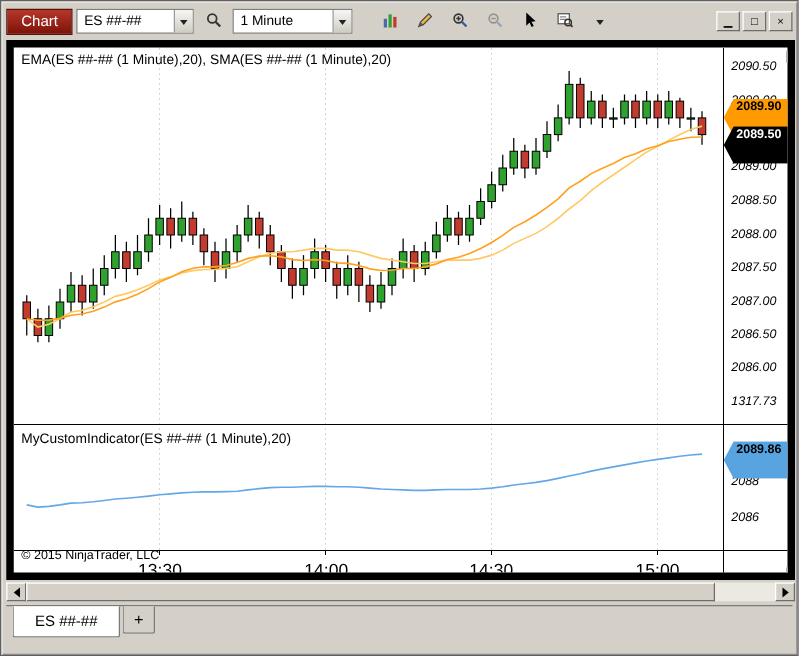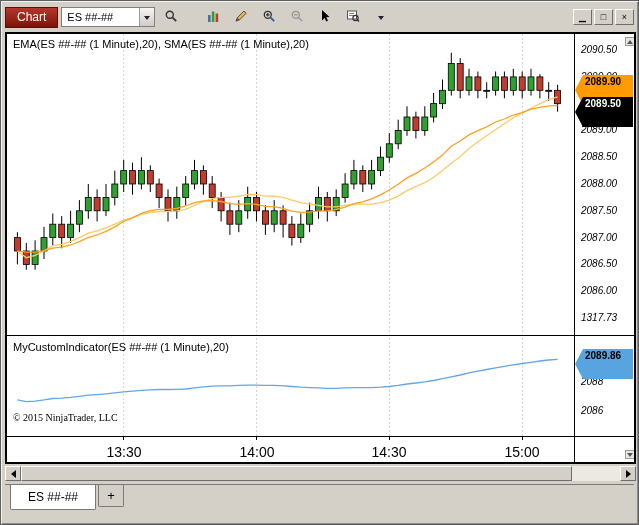--- a/index.html
+++ b/index.html
@@ -25,26 +25,26 @@
               display:flex; align-items:center; justify-content:center; }
   .tool-btn.disabled { opacity:.38; }
   .first-tool { margin-left:14px; }
   .win-group { margin-left:auto; display:flex; gap:2px; }
   .win-btn { width:19px; height:16px; background:#D4D0C8; border:1px solid;
              border-color:#fff #6d6d6d #6d6d6d #fff; font-size:9px; line-height:13px;
              text-align:center; color:#000; display:flex; align-items:center; justify-content:center; }
 
   
   .chart-frame { position:absolute; left:4px; top:31px; width:631px; height:432px;
-                 background:#fff; border:2px solid #000000; overflow:hidden; }
+                 background:#fff; border:6px solid #000000; overflow:hidden; }
   #chart-svg { display:block; width:629px; height:430px; }
   .panel-label { position:absolute; left:6px; font-size:11px; color:#000; white-space:nowrap; }
   .panel-label.main { top:4px; }
   .panel-label.sub { top:307px; }
-  .copyright { position:absolute; left:6px; top:378px; font-size:10px; color:#000;font-family:Liberation Serif, serif; }
+  .copyright { position:absolute; left:6px; top:401px; font-size:10px; color:#000; }
   .price-axis { position:absolute; left:569px; top:0; width:60px; height:430px; }
   .yt { position:absolute; left:5px; font-size:10px; height:12px; line-height:12px; color:#000;font-style:italic; }
   .time-axis { position:absolute; left:0; top:403px; width:567px; height:27px; }
   .tl { position:absolute; top:7px; width:36px; text-align:center; font-size:14px; color:#000; }
   .badge { position:absolute; left:568px; width:58px; height:30px; line-height:14px;
            font-size:10px; font-weight:bold; padding-left:10px;
            clip-path:polygon(0 50%, 8px 0, 100% 0, 100% 100%, 8px 100%); }
   .splitter { position:absolute; left:0; top:299px; width:629px; height:5px; cursor:row-resize; }
   .axis-btn { position:absolute; left:618px; width:10px; height:9px; background:#e9e7e1;
               border:1px solid #9a9a9a; display:flex; align-items:center; justify-content:center; }
@@ -90,20 +90,26 @@
 
     <button class="tool-btn">
       <span>
         <svg width="14" height="14">
             <circle cx="5.8" cy="5.8" r="3.5" fill="none" stroke="#333" stroke-width="1.4"></circle>
             <line x1="8.6" y1="8.6" x2="12.2" y2="12.2" stroke="#333" stroke-width="1.8"></line>
           </svg>
       </span>
     </button>
 
+    <div class="combo interval">
+      <span class="ctext">1 Minute</span>
+      <span class="cbtn">
+          <span class="tri-down"></span>
+        </span>
+    </div>
 
     <button class="tool-btn first-tool">
       <span>
         <svg width="14" height="14">
             <rect x="2" y="6" width="2.6" height="7" fill="#4a6da7"></rect>
             <rect x="5.8" y="2.5" width="2.6" height="10.5" fill="#2FA12F"></rect>
             <rect x="9.6" y="4.5" width="2.6" height="8.5" fill="#C23B2E"></rect>
           </svg>
       </span>
     </button>

